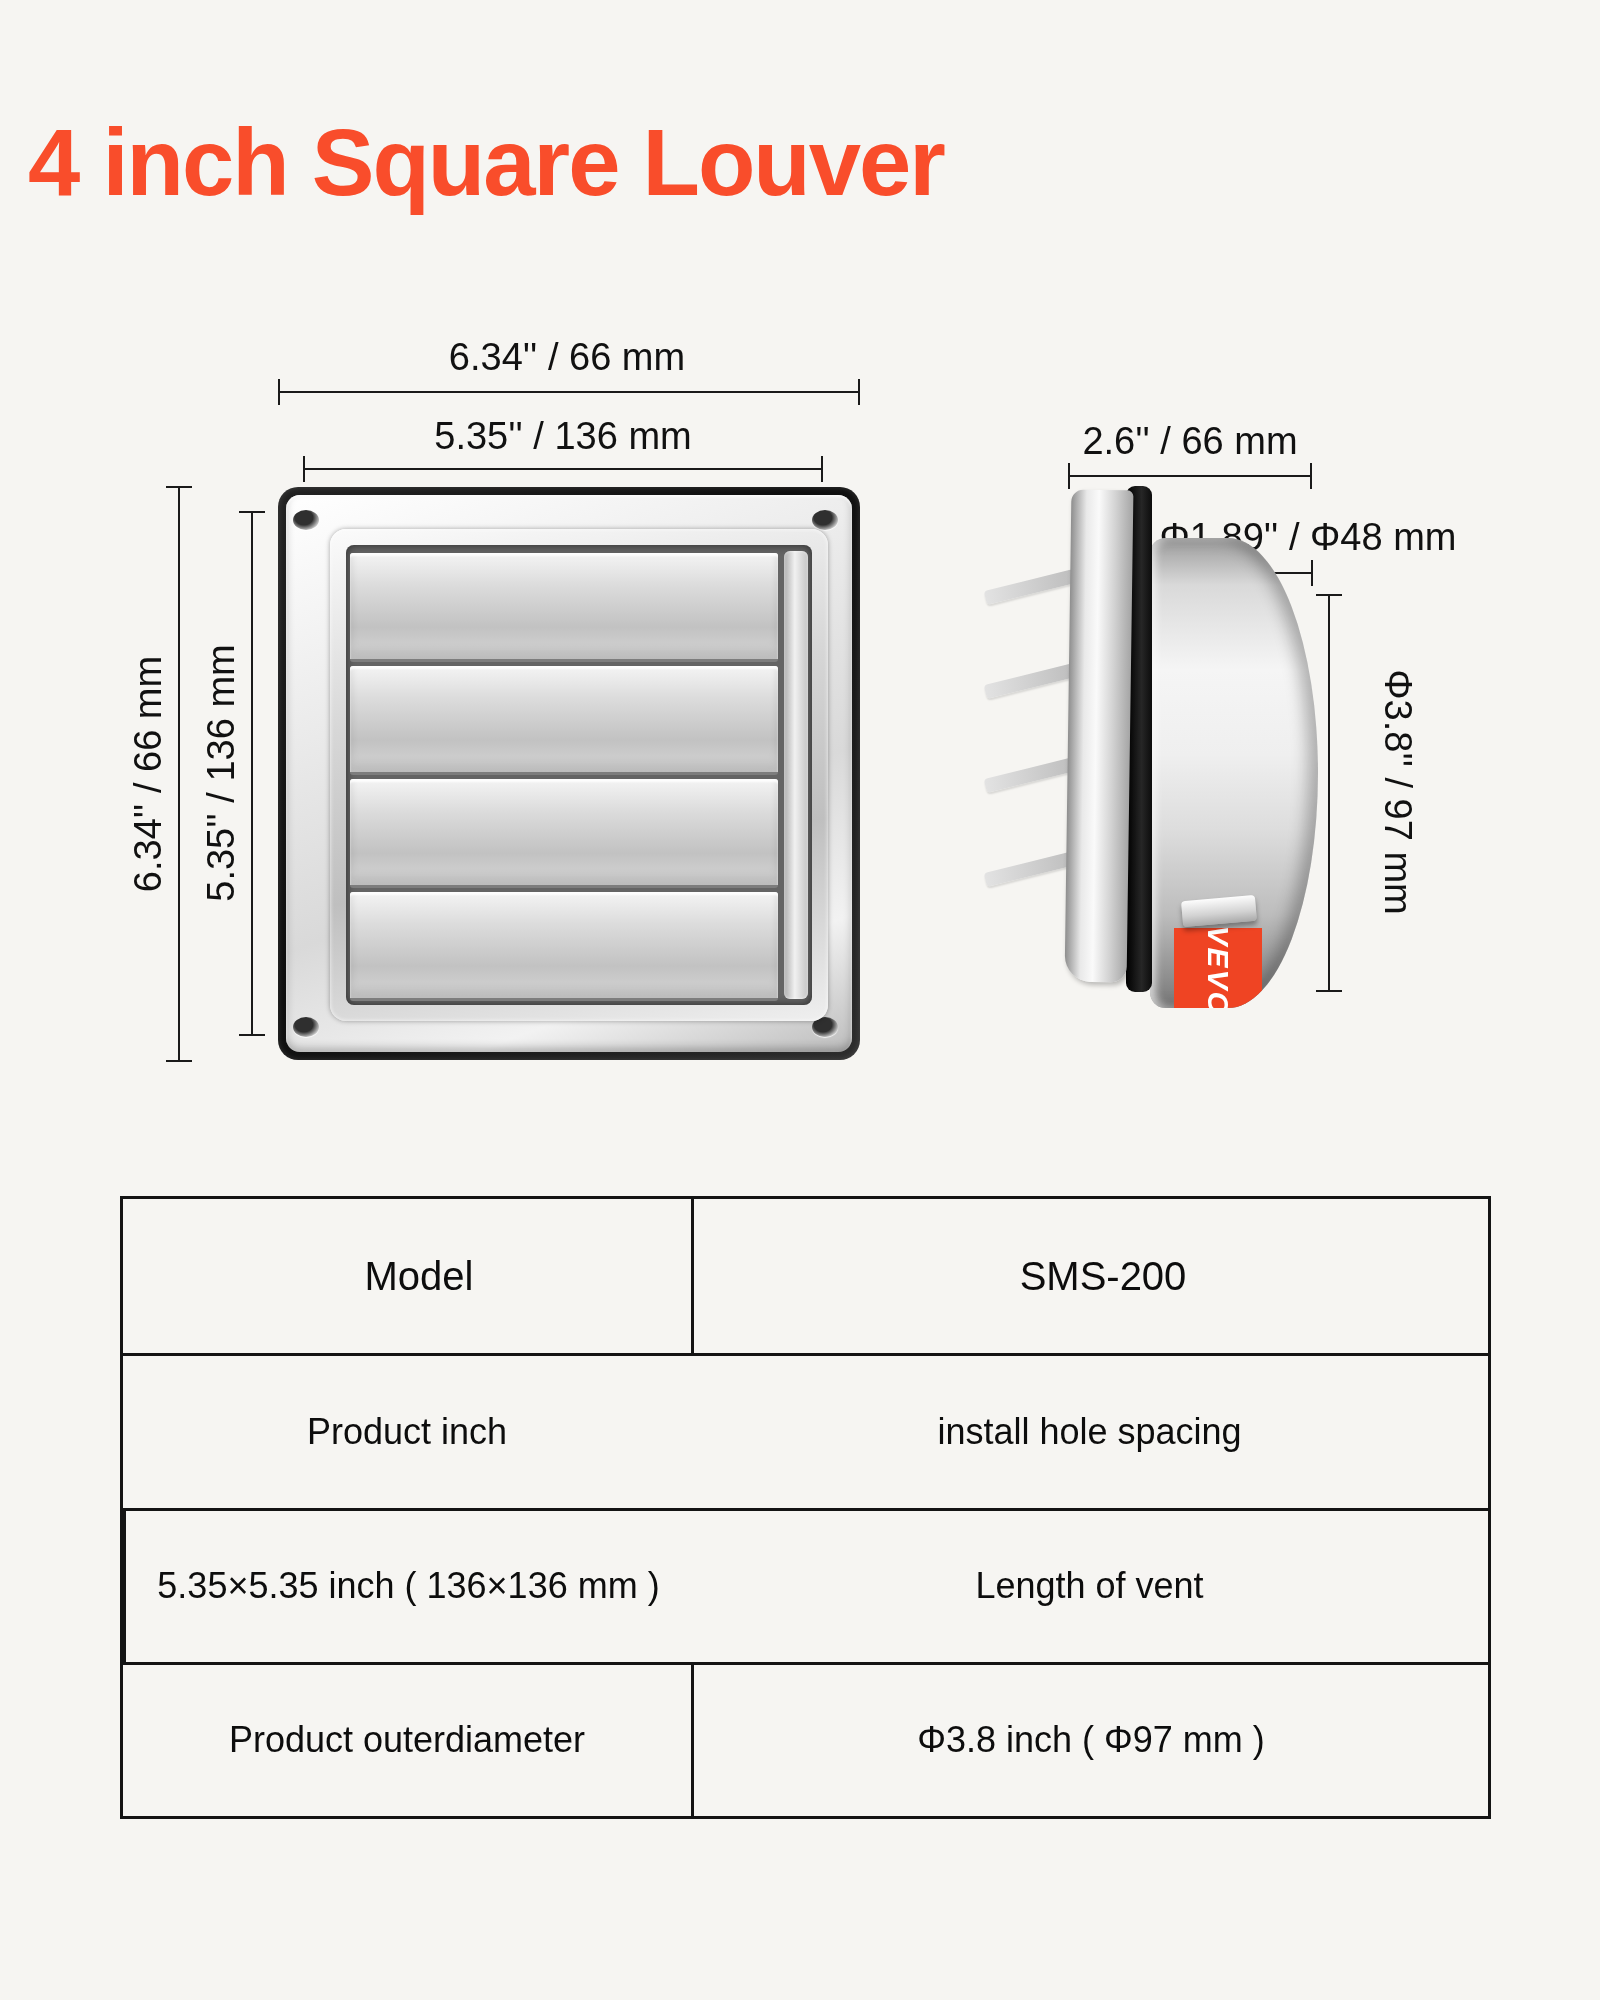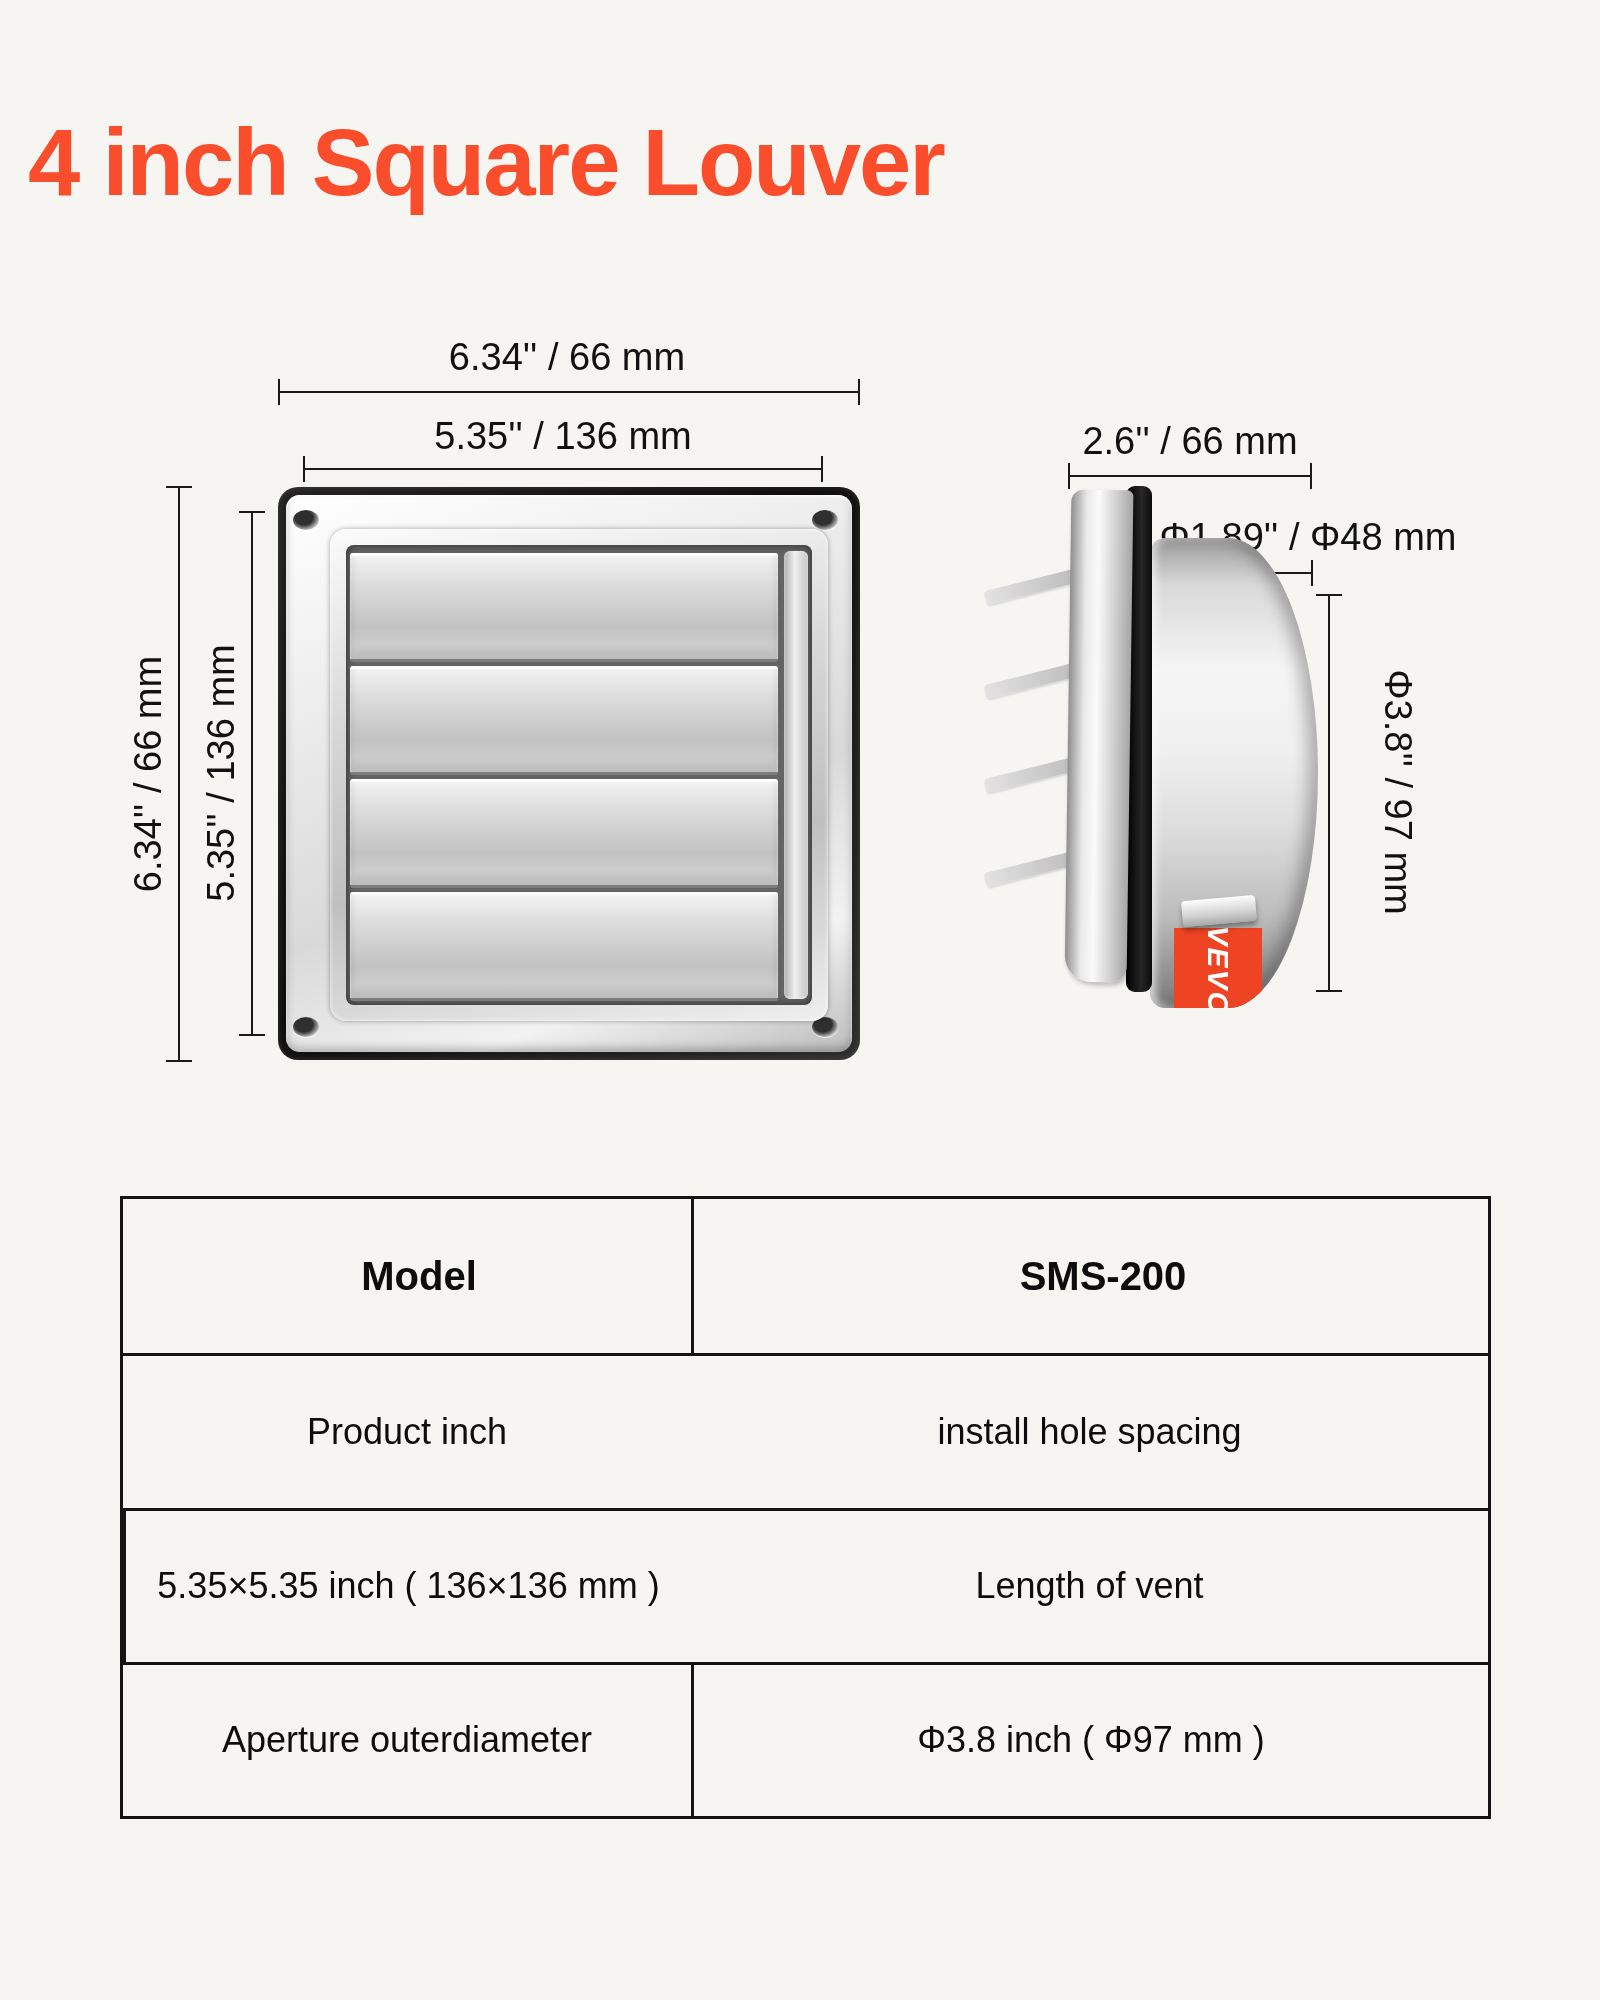--- a/index.html
+++ b/index.html
@@ -116,21 +116,21 @@
     position:absolute;left:120px;top:1196px;width:1371px;height:623px;
     display:grid;grid-template-columns:568px 1fr;grid-auto-rows:1fr;
     border:3px solid #141414;box-sizing:border-box;
   }
   .cell{
     display:flex;align-items:center;justify-content:center;
     font-size:36px;color:#0d0d0d;box-sizing:border-box;white-space:nowrap;
   }
   .cell.col2{border-left:3px solid #141414;}
   .cell.rowline{border-top:3px solid #141414;}
-  .cell.hdr{font-weight:bold;font-size:40px;padding-left:24px;}
+  .cell.hdr{font-weight:normal;font-size:40px;padding-left:24px;}
 </style>
 </head>
 <body>
 
 <div class="canvas">
 
   <div class="page-title">4 inch Square Louver</div>
 
   <div class="dim-label" style="left:567px;top:357px">6.34'' / 66 mm</div>
   <div class="dim-h" style="left:278px;top:391px;width:582px"></div>
@@ -186,17 +186,17 @@
     <div class="sv-plate"></div>
   </div>
 
   <div class="spec-table">
     <div class="cell hdr">Model</div>
     <div class="cell hdr col2">SMS-200</div>
     <div class="cell rowline">Product inch</div>
     <div class="cell rowline">install hole spacing</div>
     <div class="cell rowline col2">5.35×5.35 inch ( 136×136 mm )</div>
     <div class="cell rowline">Length of vent</div>
-    <div class="cell rowline">Aperture outerdiameter</div>
+    <div class="cell rowline">Product outerdiameter</div>
     <div class="cell rowline col2">Φ3.8 inch ( Φ97 mm )</div>
   </div>
 
 </div>
 
 </body></html>

